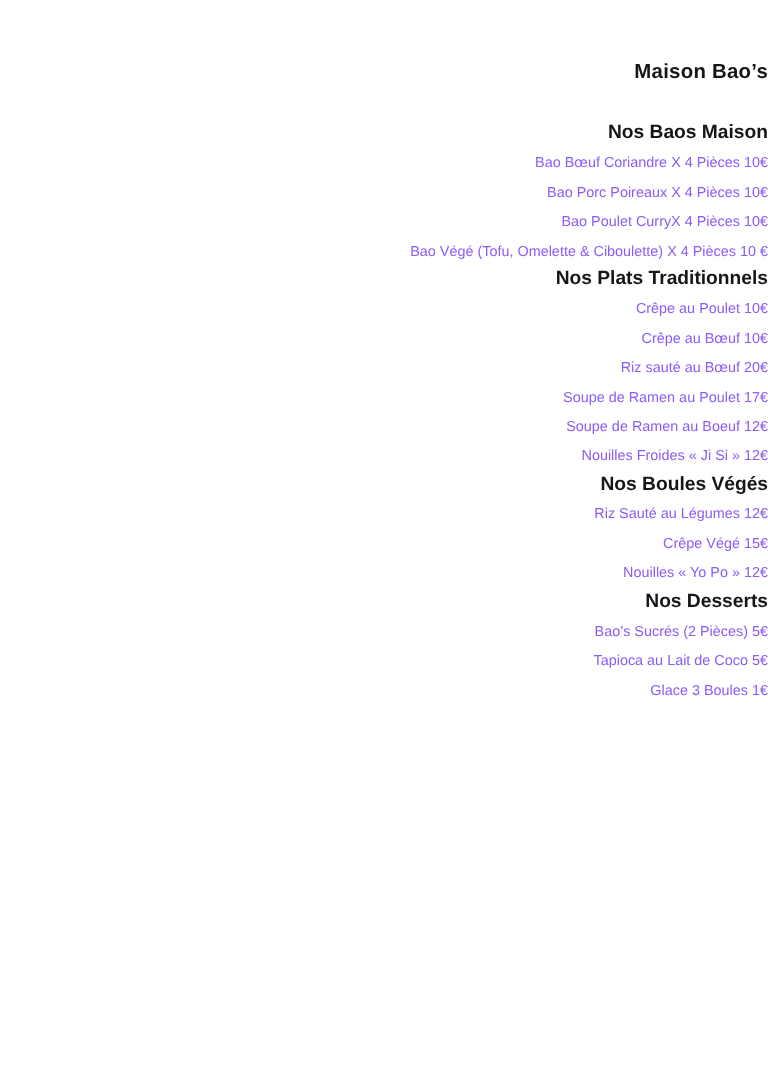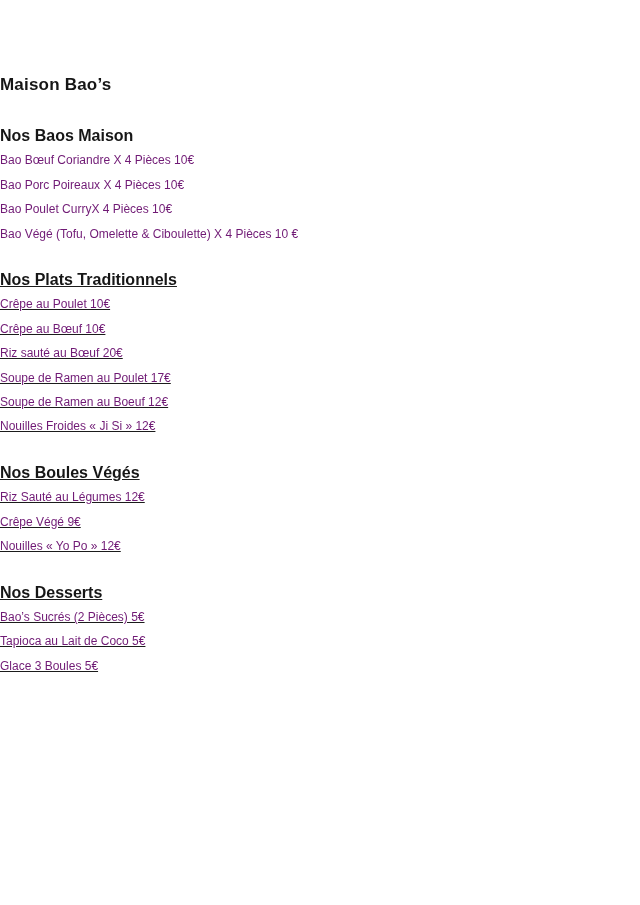--- a/index.html
+++ b/index.html
@@ -14,58 +14,56 @@
     overflow: hidden;
     font-family: "Liberation Sans", "DejaVu Sans", sans-serif;
     color: #1b1b1b;
     -webkit-font-smoothing: antialiased;
   }
   .doc-page {
     width: 640px;
     height: 905px;
     background: #ffffff;
     box-sizing: border-box;
-    padding-top: 74px;
-    text-align: left;
+    padding-top: 49px;
+    text-align: right;
   }
   .doc-title {
     margin: 0;
     font-size: 17px;
     line-height: 22px;
     font-weight: 700;
     color: #161616;
     letter-spacing: 0.2px;
   }
   .menu-sections {
     margin: 0;
     padding: 0;
   }
   .menu-section {
     margin: 0;
   }
   .menu-section:first-child {
     margin-top: 28px;
   }
   .menu-section + .menu-section {
-    margin-top: 22px;
-    text-decoration: underline;
   }
   .section-heading {
     margin: 0;
     font-size: 16px;
     line-height: 24.4px;
     font-weight: 700;
     color: #161616;
   }
   .menu-item {
     margin: 0;
     font-size: 12px;
     line-height: 24.4px;
     font-weight: 400;
-    color: #701a75;
+    color: #8b5cf6;
   }
 </style>
 </head>
 <body>
 
 <main class="doc-page">
   <h1 class="doc-title">Maison Bao’s</h1>
 
   <div class="menu-sections" id="menu-sections">
       <section class="menu-section">
@@ -80,23 +78,23 @@
         <p class="menu-item">Crêpe au Poulet 10€</p>
         <p class="menu-item">Crêpe au Bœuf 10€</p>
         <p class="menu-item">Riz sauté au Bœuf 20€</p>
         <p class="menu-item">Soupe de Ramen au Poulet 17€</p>
         <p class="menu-item">Soupe de Ramen au Boeuf 12€</p>
         <p class="menu-item">Nouilles Froides « Ji Si » 12€</p>
       </section>
       <section class="menu-section">
         <h2 class="section-heading">Nos Boules Végés</h2>
         <p class="menu-item">Riz Sauté au Légumes 12€</p>
-        <p class="menu-item">Crêpe Végé 9€</p>
+        <p class="menu-item">Crêpe Végé 15€</p>
         <p class="menu-item">Nouilles « Yo Po » 12€</p>
       </section>
       <section class="menu-section">
         <h2 class="section-heading">Nos Desserts</h2>
         <p class="menu-item">Bao’s Sucrés (2 Pièces) 5€</p>
         <p class="menu-item">Tapioca au Lait de Coco 5€</p>
-        <p class="menu-item">Glace 3 Boules 5€</p>
+        <p class="menu-item">Glace 3 Boules 1€</p>
       </section>
     </div>
 </main>
 
 </body></html>

